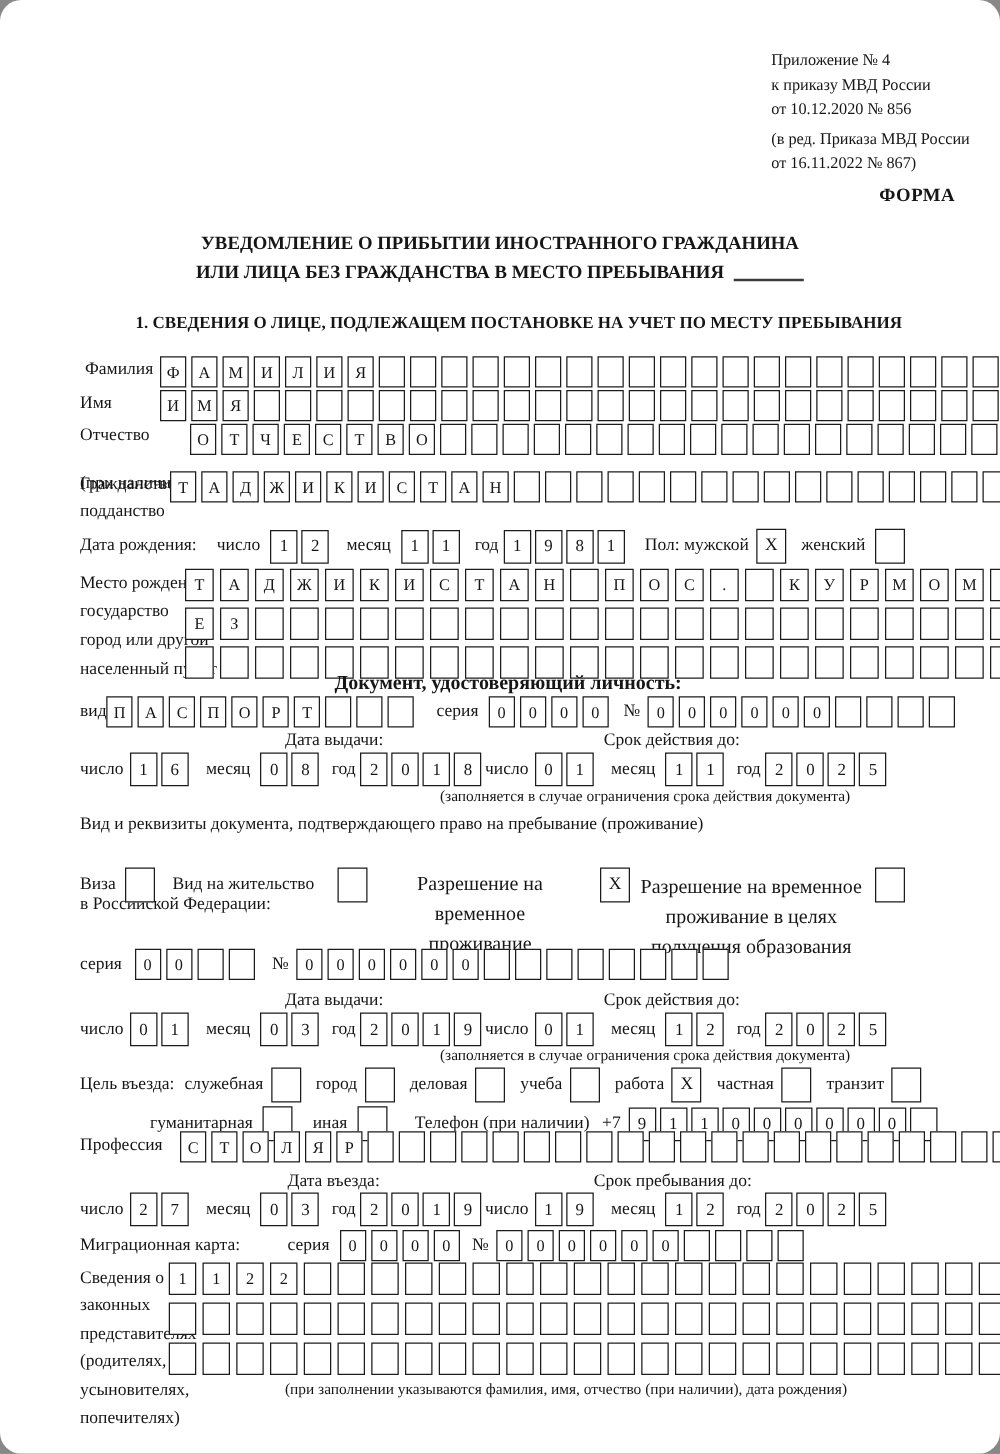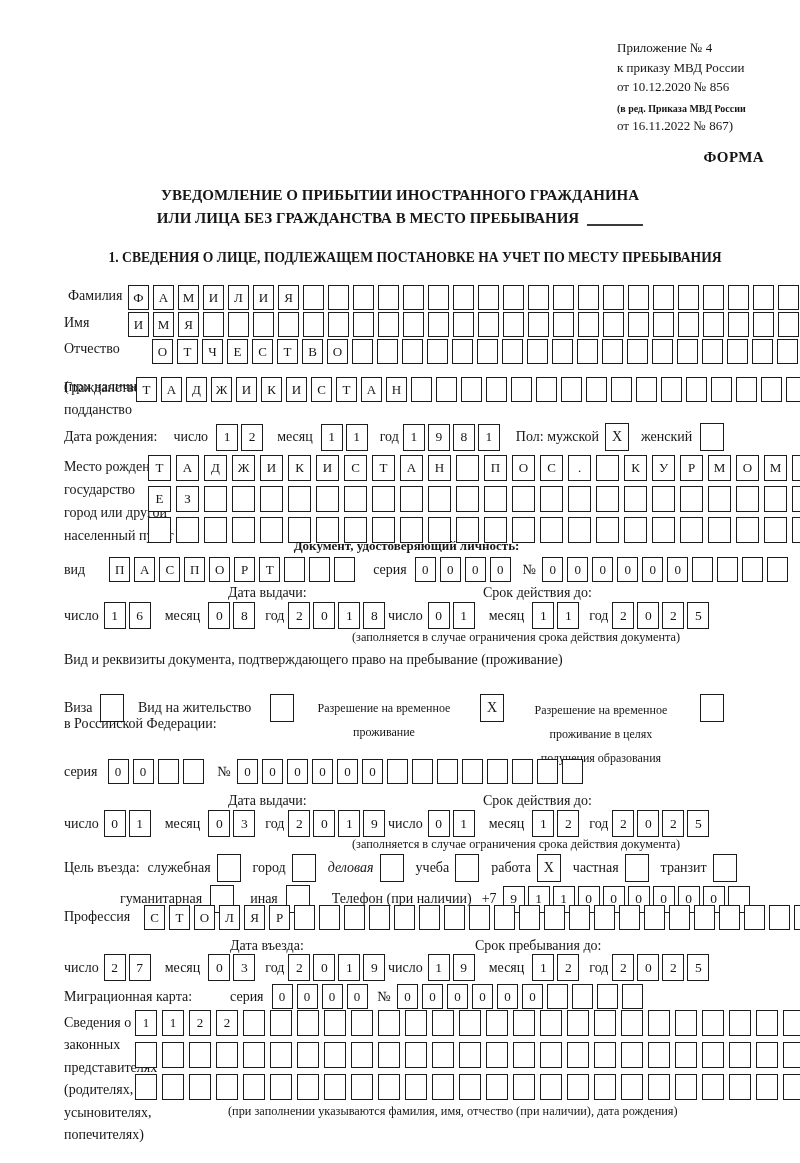--- a/index.html
+++ b/index.html
@@ -1,49 +1,49 @@
 <!DOCTYPE html>
 <html><head>
 <meta charset="utf-8">
 <style>
   html,body{margin:0;padding:0;background:#888;}
   .page{position:relative;width:800px;height:1163px;background:#fff;margin:0 auto;
-        font-family:"Liberation Serif","DejaVu Serif",serif;color:#161616;overflow:hidden;}
+        font-family:"Liberation Serif","DejaVu Serif",serif;color:#161616;overflow:hidden;border-radius:17px;}
   .abs{position:absolute;}
   .lbl{font-size:14px;white-space:nowrap;}
   .small{font-size:12.3px;}
   .b{font-weight:bold;}
   .center{text-align:center;}
   .cellrow{display:flex;gap:4px;}
   .cell{flex:none;width:19px;height:23px;border:1.6px solid #1c1c1c;display:flex;
         align-items:center;justify-content:center;font-size:13px;background:#fff;}
   .wide{gap:5px;}
   .wide .cell{width:21px;height:24px;}
   .grow{gap:5px;}
   .grow .cell{width:20px;height:24px;}
   .dcells{display:flex;gap:3px;}
   .dcells .cell{width:20px;height:25px;font-size:13.5px;}
   .chk{flex:none;width:22px;height:26px;border:1.6px solid #1c1c1c;display:flex;
        align-items:center;justify-content:center;font-size:14px;background:#fff;}
   .drow{display:flex;align-items:center;}
   .vlines{font-size:14px;line-height:23px;}
   .t-underline{display:inline-block;width:56px;border-bottom:2px solid #3a3a3a;
        margin-left:8px;transform:translateY(3px);}
-  .optlbl{font-size:12px;line-height:24px;text-align:center;}
+  .optlbl{font-size:16px;line-height:24px;text-align:center;}
 </style>
 </head>
 <body>
 
 <div class="page">
 
   <div class="abs" style="left:617px;top:38px;font-size:13px;line-height:1.5;">
     <div>Приложение № 4</div>
     <div>к приказу МВД России</div>
     <div>от 10.12.2020 № 856</div>
-    <div style="margin-top:4px;font-size:10px;font-weight:bold;">(в ред. Приказа МВД России</div>
+    <div style="margin-top:4px;font-size:13px;">(в ред. Приказа МВД России</div>
     <div style="font-size:13px;">от 16.11.2022 № 867)</div>
   </div>
 
   <div class="abs b" style="right:36px;top:149px;font-size:15px;letter-spacing:.4px;">ФОРМА</div>
 
   <div class="abs center b" style="left:0;right:0;top:184px;font-size:15px;line-height:1.55;">
     <div>УВЕДОМЛЕНИЕ О ПРИБЫТИИ ИНОСТРАННОГО ГРАЖДАНИНА</div>
     <div><span>ИЛИ ЛИЦА БЕЗ ГРАЖДАНСТВА В МЕСТО ПРЕБЫВАНИЯ</span><span class="t-underline"></span></div>
   </div>
 
@@ -277,24 +277,24 @@
       <span class="cell"></span>
       <span class="cell"></span>
       <span class="cell"></span>
       <span class="cell"></span>
       <span class="cell"></span>
       <span class="cell"></span>
       <span class="cell"></span>
       <span class="cell"></span>
     </div>
 
-  <div class="abs center b" style="left:13px;right:0;top:538px;font-size:13px;">Документ, удостоверяющий личность:</div>
+  <div class="abs center b" style="left:13px;right:0;top:538px;font-size:16px;">Документ, удостоверяющий личность:</div>
 
   <div class="abs drow" style="left:64px;top:557px;">
-    <span class="lbl" style="margin-right:24px;">вид</span>
+    <span class="lbl" style="">вид</span>
     <span class="cellrow">
         <span class="cell">П</span>
         <span class="cell">А</span>
         <span class="cell">С</span>
         <span class="cell">П</span>
         <span class="cell">О</span>
         <span class="cell">Р</span>
         <span class="cell">Т</span>
         <span class="cell"></span>
         <span class="cell"></span>
@@ -456,21 +456,21 @@
       </span>
   </div>
   <span class="abs small" style="left:352px;top:837px;">(заполняется в случае ограничения срока действия документа)</span>
 
   <div class="abs drow" style="left:64px;top:854px;">
     <span class="lbl" style="margin-right:8px;">Цель въезда:</span>
     <span class="lbl" style="margin-right:6px;">служебная</span>
     <span class="chk"></span>
     <span class="lbl" style="margin:0 6px 0 12px;">город</span>
     <span class="chk"></span>
-    <span class="lbl" style="margin:0 6px 0 12px;font-style:italic;">деловая</span>
+    <span class="lbl" style="margin:0 6px 0 12px;">деловая</span>
     <span class="chk"></span>
     <span class="lbl" style="margin:0 6px 0 12px;">учеба</span>
     <span class="chk"></span>
     <span class="lbl" style="margin:0 6px 0 12px;">работа</span>
     <span class="chk">X</span>
     <span class="lbl" style="margin:0 6px 0 12px;">частная</span>
     <span class="chk"></span>
     <span class="lbl" style="margin:0 6px 0 12px;">транзит</span>
     <span class="chk"></span>
   </div>

